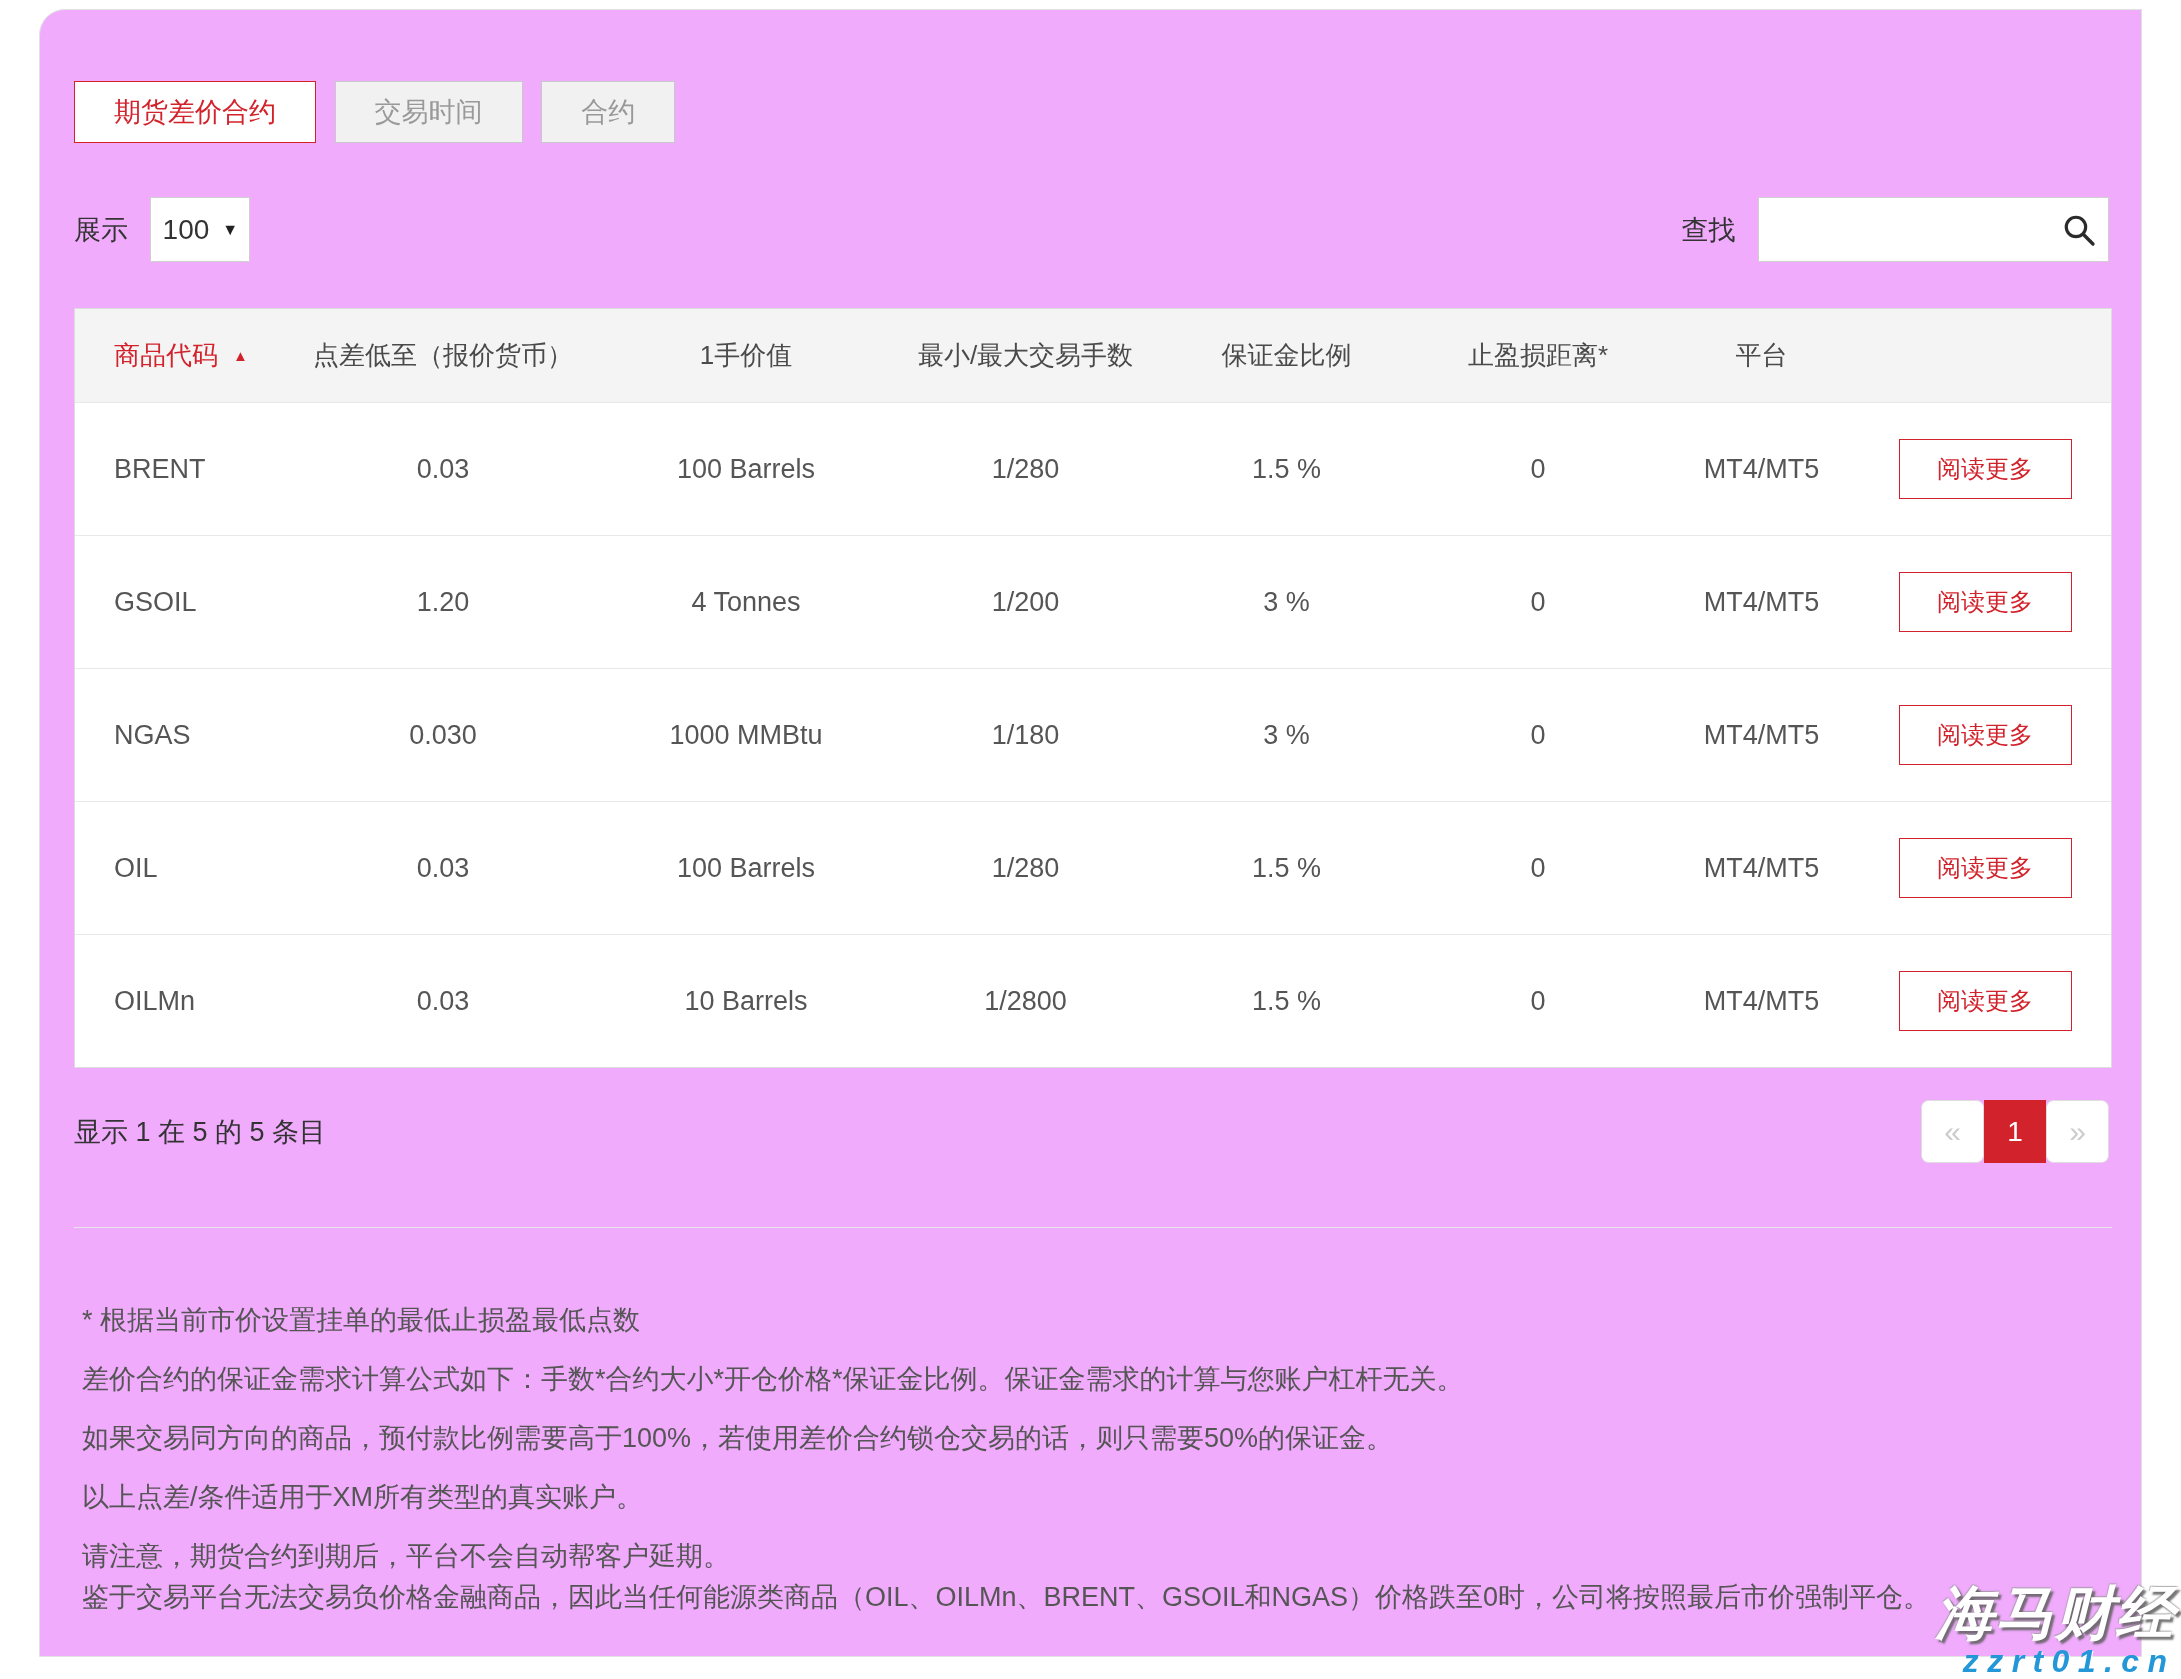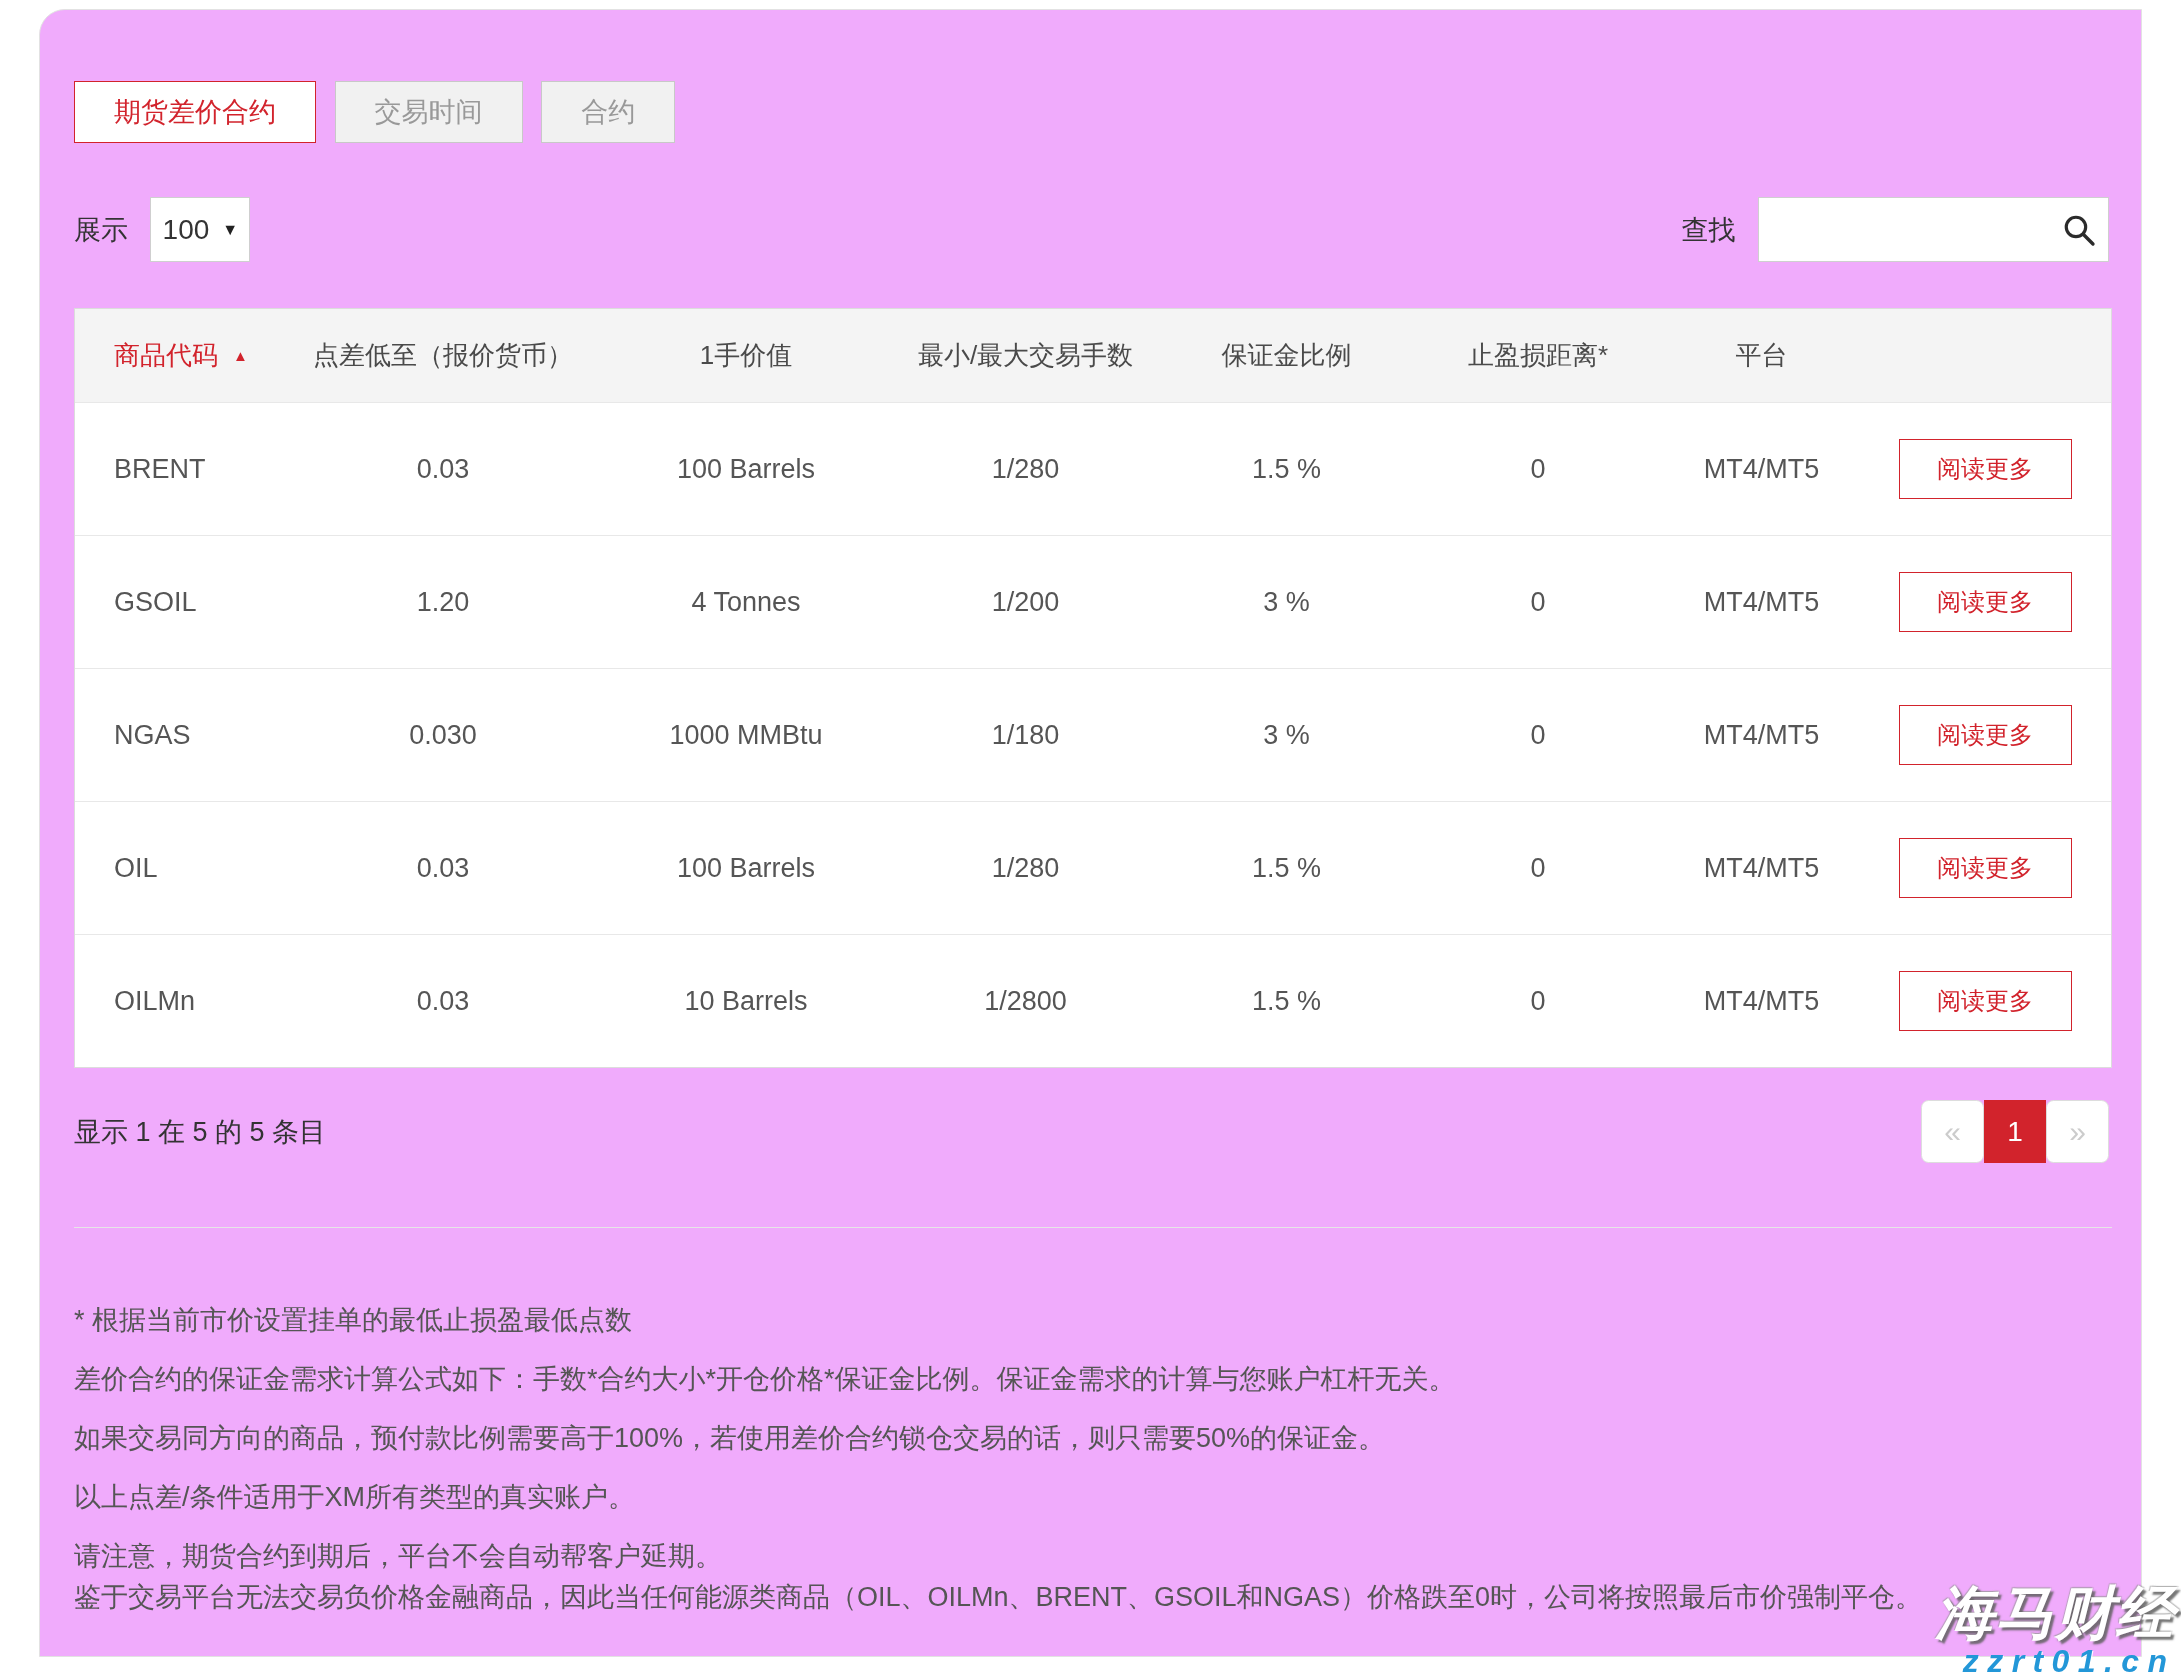--- a/index.html
+++ b/index.html
@@ -79,21 +79,21 @@
     color:#ccc;font-size:30px;display:flex;align-items:center;justify-content:center;
     box-sizing:border-box;cursor:pointer;
   }
   .pg-current{
     width:62px;height:63px;background:var(--accent,#d2232c);color:#fff;font-size:28px;
     display:flex;align-items:center;justify-content:center;cursor:pointer;
   }
   
   .divider{position:absolute;left:34px;top:1217px;width:2038px;height:0.9px;background:#e6e6e6;}
   .notes{position:absolute;left:34px;top:1294px;width:1976px;}
-  .notes p{font-size:27px;color:#555;line-height:33px;margin:0 0 26px 0;}
+  .notes p{font-size:27px;color:#555;line-height:33px;margin:0 0 26px 8px;}
   .notes p.tight{margin-bottom:7.5px;}
   .notes p.last{margin-bottom:0;}
   
   .watermark{position:absolute;right:5.6px;bottom:0px;text-align:right;z-index:5;}
   .wm-title{
     font-size:58px;font-weight:800;font-style:italic;letter-spacing:1.9px;color:#fff;
     text-shadow:2.8px 2.8px 1.9px rgba(95,95,95,.85),-0.9px -0.9px 0.9px rgba(150,150,150,.6),0.9px -0.9px 0.9px rgba(150,150,150,.4);
     line-height:60px;
   }
   .wm-site{

